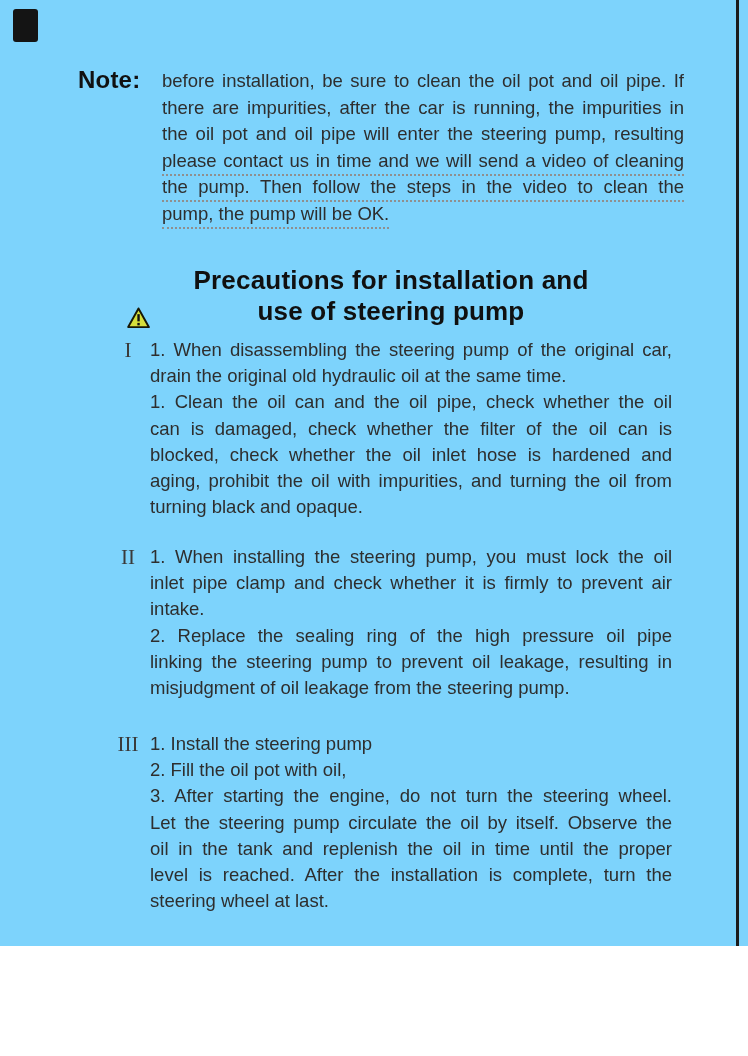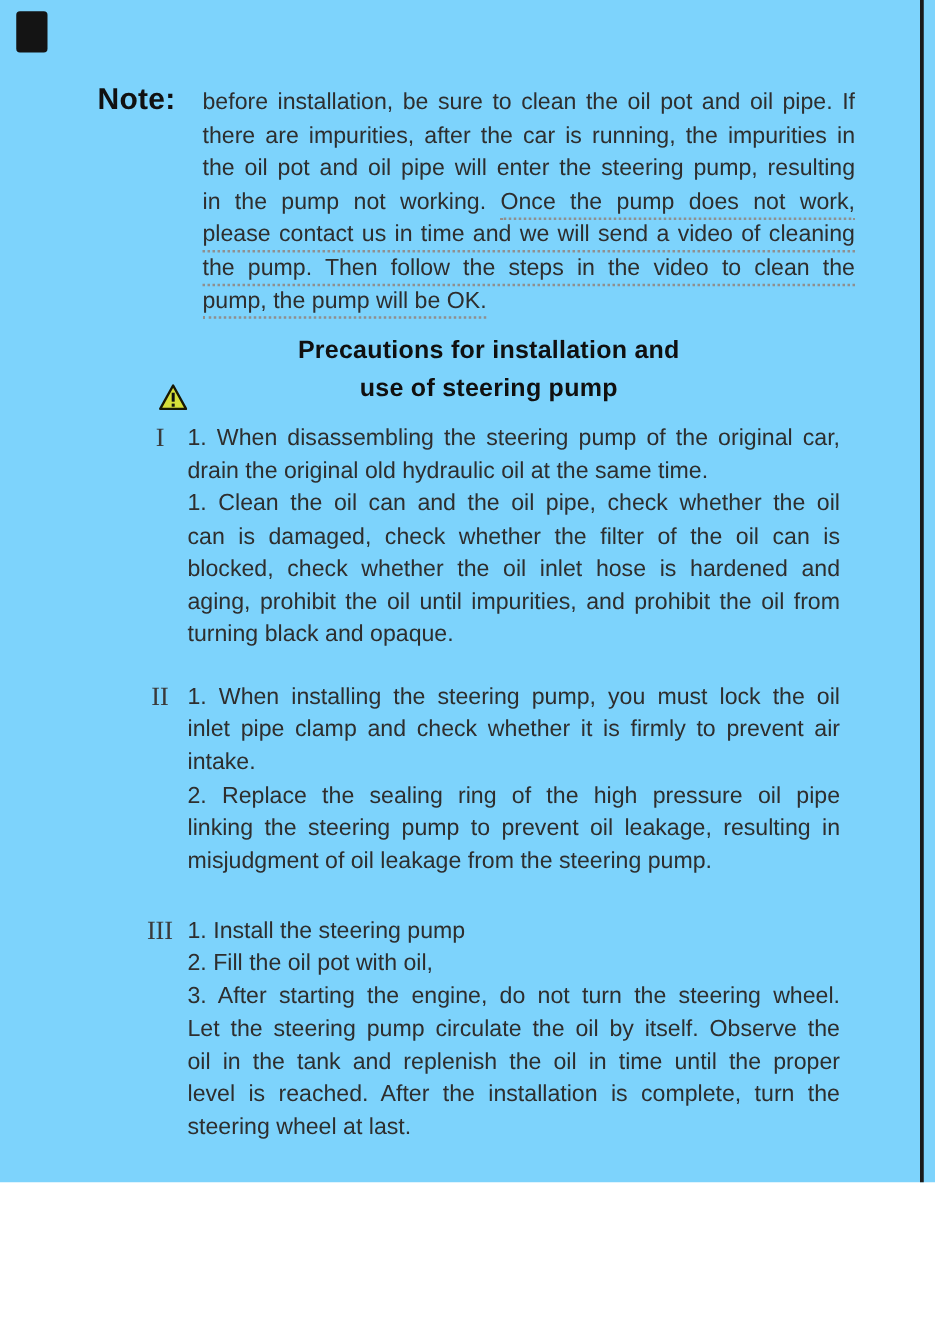--- a/index.html
+++ b/index.html
@@ -15,21 +15,21 @@
   .ln{font-size:18.5px;white-space:normal;}
   .jl{text-align:justify;text-align-last:justify;}
   .ll{text-align:center;text-align-last:left;}
 
   .note-block{position:absolute;left:162px;top:68px;width:522px;}
   .note-block .ln{line-height:26.5px;}
   .note-label{position:absolute;left:78px;top:67px;font-size:24px;font-weight:bold;color:#111;line-height:26px;letter-spacing:.2px;}
   .du{border-bottom:2px dotted #8f8f8f;padding-bottom:3px;}
 
   .heading{position:absolute;left:110px;top:265px;width:562px;text-align:center;
-    font-weight:bold;font-size:20px;line-height:31px;color:#101010;letter-spacing:.2px;}
+    font-weight:bold;font-size:26px;line-height:31px;color:#101010;letter-spacing:.2px;}
   .warn{position:absolute;left:127px;top:307px;width:23px;height:22px;}
 
   .sec-num{position:absolute;left:110px;width:36px;text-align:center;
     font-family:"Liberation Serif","DejaVu Serif",serif;font-size:21px;line-height:26.2px;color:#3a3a3a;}
   .sec-body{position:absolute;left:150px;width:522px;}
   .sec-body .ln{line-height:26.2px;}
   .num-1,.body-1{top:337px;}
   .num-2,.body-2{top:544px;}
   .num-3,.body-3{top:731px;}
 </style>
@@ -41,21 +41,20 @@
   <div class="mark-tl"></div>
   <div class="mark-right"></div>
   <div class="mark-bottom"></div>
 
   <div class="note-label">Note:</div>
 
   <div class="note-block">
     <div class="ln jl">before installation, be sure to clean the oil pot and oil pipe. If</div>
     <div class="ln jl">there are impurities, after the car is running, the impurities in</div>
     <div class="ln jl">the oil pot and oil pipe will enter the steering pump, resulting</div>
-    <div class="ln jl"><span>in the pump not working. </span><span class="du">Once the pump does not work,</span></div>
     <div class="ln jl"><span class="du">please contact us in time and we will send a video of cleaning</span></div>
     <div class="ln jl"><span class="du">the pump. Then follow the steps in the video to clean the</span></div>
     <div class="ln ll"><span class="du">pump, the pump will be OK.</span></div>
   </div>
 
   <div class="heading">
     <div>Precautions for installation and</div>
     <div>use of steering pump</div>
   </div>
 
@@ -67,21 +66,21 @@
     </svg>
   </span>
 
   <div class="sec-num num-1">I</div>
   <div class="sec-body body-1">
     <div class="ln jl">1. When disassembling the steering pump of the original car,</div>
     <div class="ln ll">drain the original old hydraulic oil at the same time.</div>
     <div class="ln jl">1. Clean the oil can and the oil pipe, check whether the oil</div>
     <div class="ln jl">can is damaged, check whether the filter of the oil can is</div>
     <div class="ln jl">blocked, check whether the oil inlet hose is hardened and</div>
-    <div class="ln jl">aging, prohibit the oil until impurities, and prohibit the oil from</div>
+    <div class="ln jl">aging, prohibit the oil with impurities, and turning the oil from</div>
     <div class="ln ll">turning black and opaque.</div>
   </div>
 
   <div class="sec-num num-2">II</div>
   <div class="sec-body body-2">
     <div class="ln jl">1. When installing the steering pump, you must lock the oil</div>
     <div class="ln jl">inlet pipe clamp and check whether it is firmly to prevent air</div>
     <div class="ln ll">intake.</div>
     <div class="ln jl">2. Replace the sealing ring of the high pressure oil pipe</div>
     <div class="ln jl">linking the steering pump to prevent oil leakage, resulting in</div>

